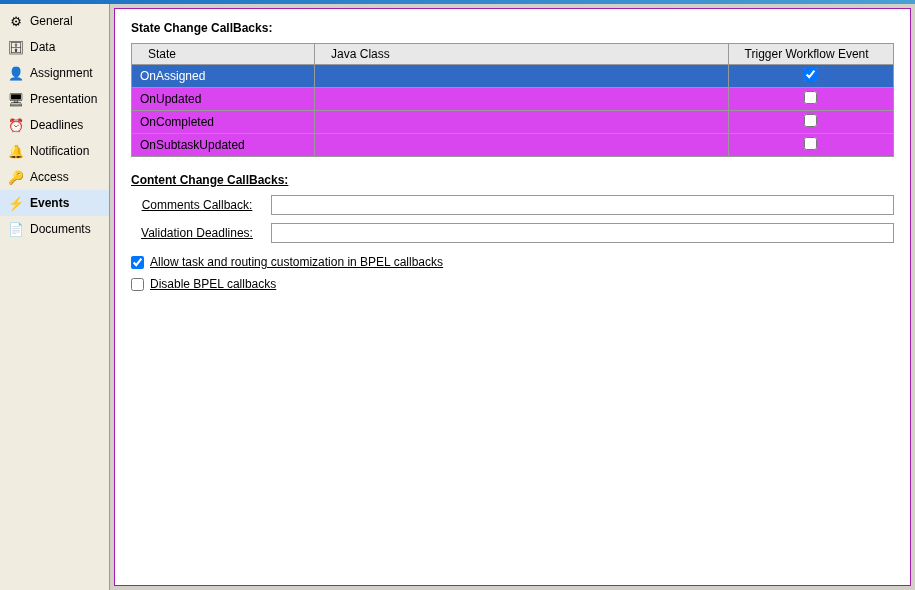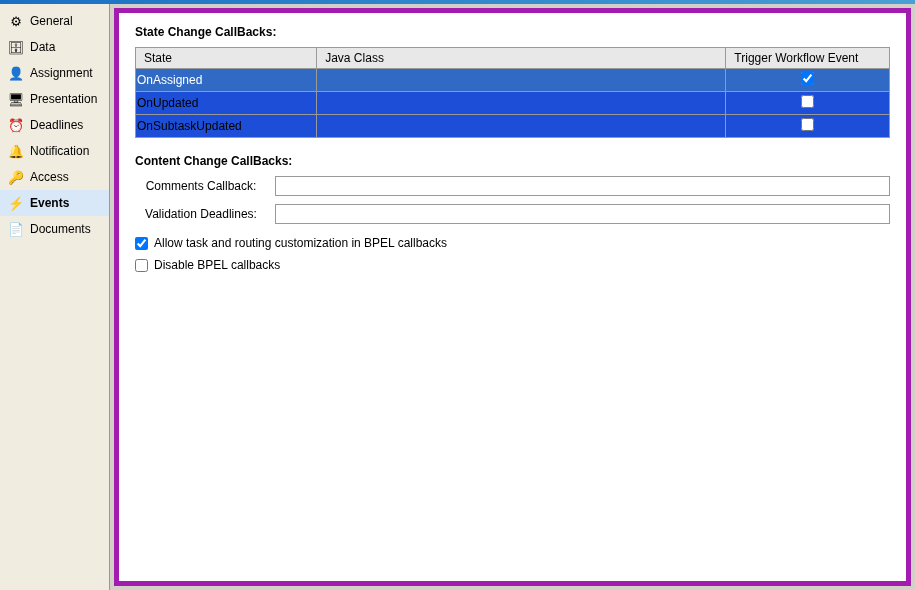--- a/index.html
+++ b/index.html
@@ -47,66 +47,67 @@
       width: 16px;
       height: 16px;
       flex-shrink: 0;
       display: flex;
       align-items: center;
       justify-content: center;
     }
     .content-area {
       flex: 1;
       background: #fff;
-      border: 5px solid #a21caf;
+      border: 1px solid #a21caf;
       margin: 4px;
       overflow-y: auto;
       padding: 12px 16px;
     }
     .section-title {
       font-weight: bold;
       font-size: 12px;
       margin-bottom: 8px;
       color: #000;
     }
     .callbacks-table {
       width: 100%;
       border-collapse: collapse;
       margin-bottom: 16px;
       font-size: 12px;
     }
     .callbacks-table th {
       background: #e8e8e8;
       border: 1px solid #999;
-      padding: 3px 8px;
+      padding: 3px 16px;
       text-align: left;
       font-weight: normal;
     }
     .callbacks-table td {
       border: 1px solid #999;
-      padding: 3px 1px;
+      padding: 3px 8px;
     }
     .callbacks-table tr.selected td {
       background: #316ac5;
       color: #fff;
     }
     .callbacks-table tr:not(.selected) td {
-      background: #1d4ed8;
+      background: #d946ef;
     }
     .col-state { width: 155px; }
     .col-javaclass { width: 350px; }
     .col-trigger { width: 140px; }
     .checkbox-cell {
       text-align: center;
     }
     input[type="checkbox"] {
       cursor: pointer;
     }
     .content-section {
       margin-top: 16px;
+      text-decoration: underline;
     }
     .form-row {
       display: flex;
       align-items: center;
       margin-bottom: 8px;
     }
     .form-label {
       width: 140px;
       text-align: center;
       padding-right: 8px;
@@ -200,20 +201,25 @@
             <td>OnAssigned</td>
             <td></td>
             <td class="checkbox-cell"><input type="checkbox" checked="" style=""></td>
           </tr>
           <tr>
             <td>OnUpdated</td>
             <td></td>
             <td class="checkbox-cell"><input type="checkbox" style=""></td>
           </tr>
           <tr>
+            <td>OnCompleted</td>
+            <td></td>
+            <td class="checkbox-cell"><input type="checkbox" style=""></td>
+          </tr>
+          <tr>
             <td>OnSubtaskUpdated</td>
             <td></td>
             <td class="checkbox-cell"><input type="checkbox" style=""></td>
           </tr>
         </tbody>
     </table>
 
     <div class="content-section">
       <div class="section-title">Content Change CallBacks:</div>
 

